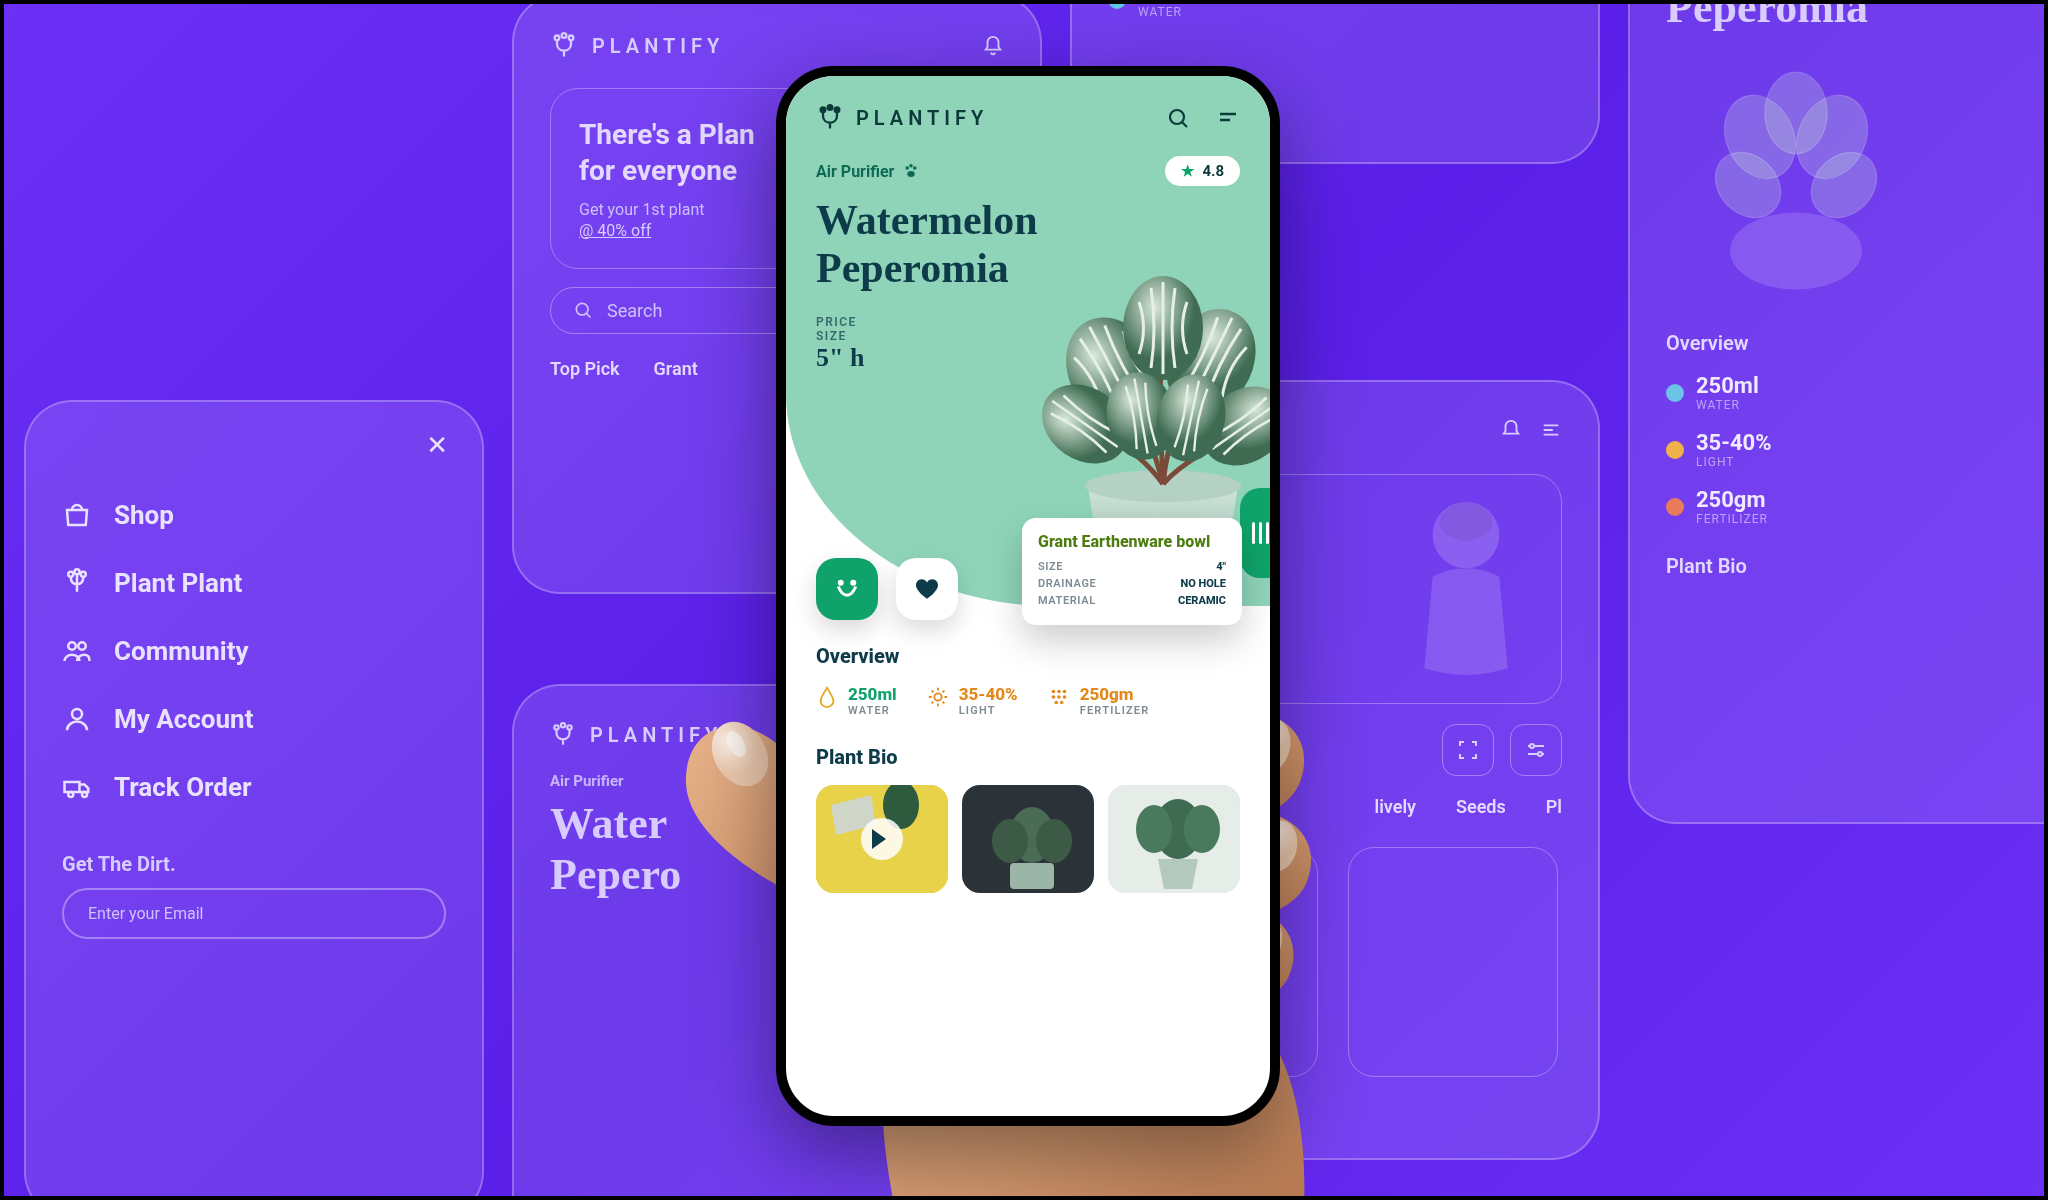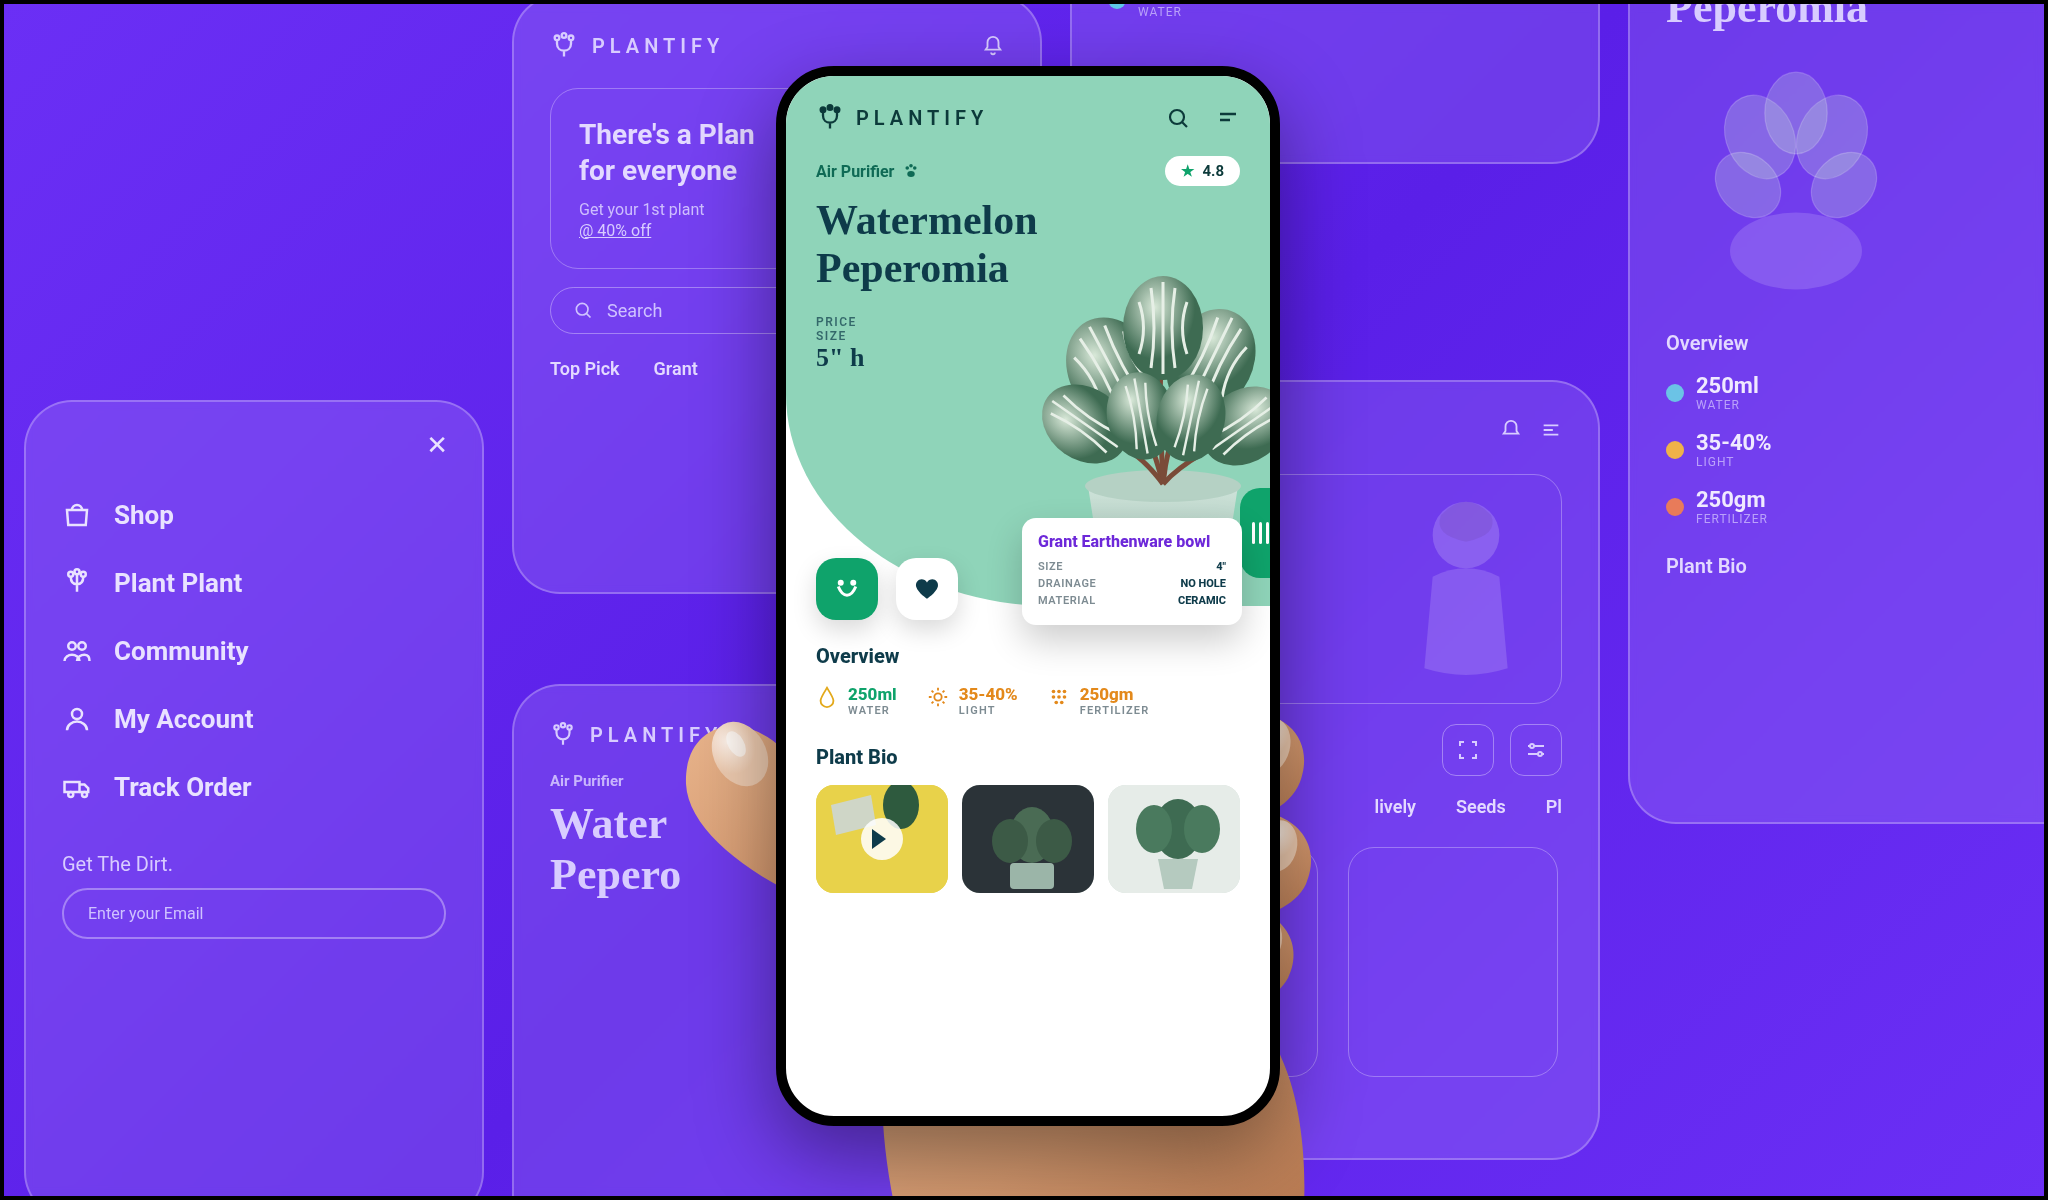--- a/index.html
+++ b/index.html
@@ -63,21 +63,21 @@
   .side-tab .bars { display:flex; gap:4px;}
   .side-tab .bars span { width:3px; height:22px; background:#fff; border-radius:2px;}
 
   .tooltip {
     position:absolute; right:28px; top:442px; width:220px; background:#fff;
     border-radius:14px; padding:14px 16px; box-shadow:0 16px 36px rgba(0,0,0,.2); z-index:8;
   }
   .tooltip::before {
     content:""; position:absolute; top:-10px; right:46px; border:10px solid transparent; border-bottom-color:#fff;
   }
-  .tooltip h5 { font-size:16px; font-weight:800; color:#6d28d9; line-height:1.25; margin-bottom:8px;}
+  .tooltip h5 { font-size:16px; font-weight:800; color:#4d7c0f; line-height:1.25; margin-bottom:8px;}
   .tooltip .row { display:flex; justify-content:space-between; font-size:11px; margin:4px 0;}
   .tooltip .k { letter-spacing:.6px; color:#7d8b92; font-weight:600;}
   .tooltip .v { font-weight:800; color:#0e3b4a;}
 
   .body { padding:38px 30px 0; }
   .sect { font-size:20px; font-weight:800; color:#0e3b4a; margin-bottom:16px;}
   .overview { display:flex; gap:30px; margin-bottom:28px;}
   .ov { display:flex; align-items:flex-start; gap:10px;}
   .ov .ico { width:22px; height:22px; margin-top:2px;}
   .ov .val { font-size:17px; font-weight:800; color:#0fa36b;}
@@ -170,21 +170,21 @@
   <div class="nav-item">
     <svg class="ico" viewBox="0 0 24 24" fill="none" stroke="#e9e2ff" stroke-width="2">
         <rect x="2" y="8" width="12" height="8"></rect>
         <path d="M14 10h4l3 3v3h-7"></path>
         <circle cx="7" cy="18" r="2"></circle>
         <circle cx="18" cy="18" r="2"></circle>
       </svg>
     <span>Track Order</span>
   </div>
   <div style="margin-top:50px;">
-    <div style="font-size:20px; font-weight:400;">Get The Dirt.</div>
+    <div style="font-size:20px; font-weight:700;">Get The Dirt.</div>
     <div class="bg-input"><span>Enter your Email</span></div>
   </div>
 </div>
 
 <div class="bg-card" style="left:508px; top:680px; width:530px; height:560px;">
   <div style="display:flex; align-items:center; gap:14px; margin-bottom:24px;">
     <svg width="26" height="26" viewBox="0 0 24 24" fill="none" stroke="#d8ccff" stroke-width="2">
         <circle cx="6" cy="5" r="2"></circle>
         <circle cx="12" cy="3" r="2"></circle>
         <circle cx="18" cy="5" r="2"></circle>

